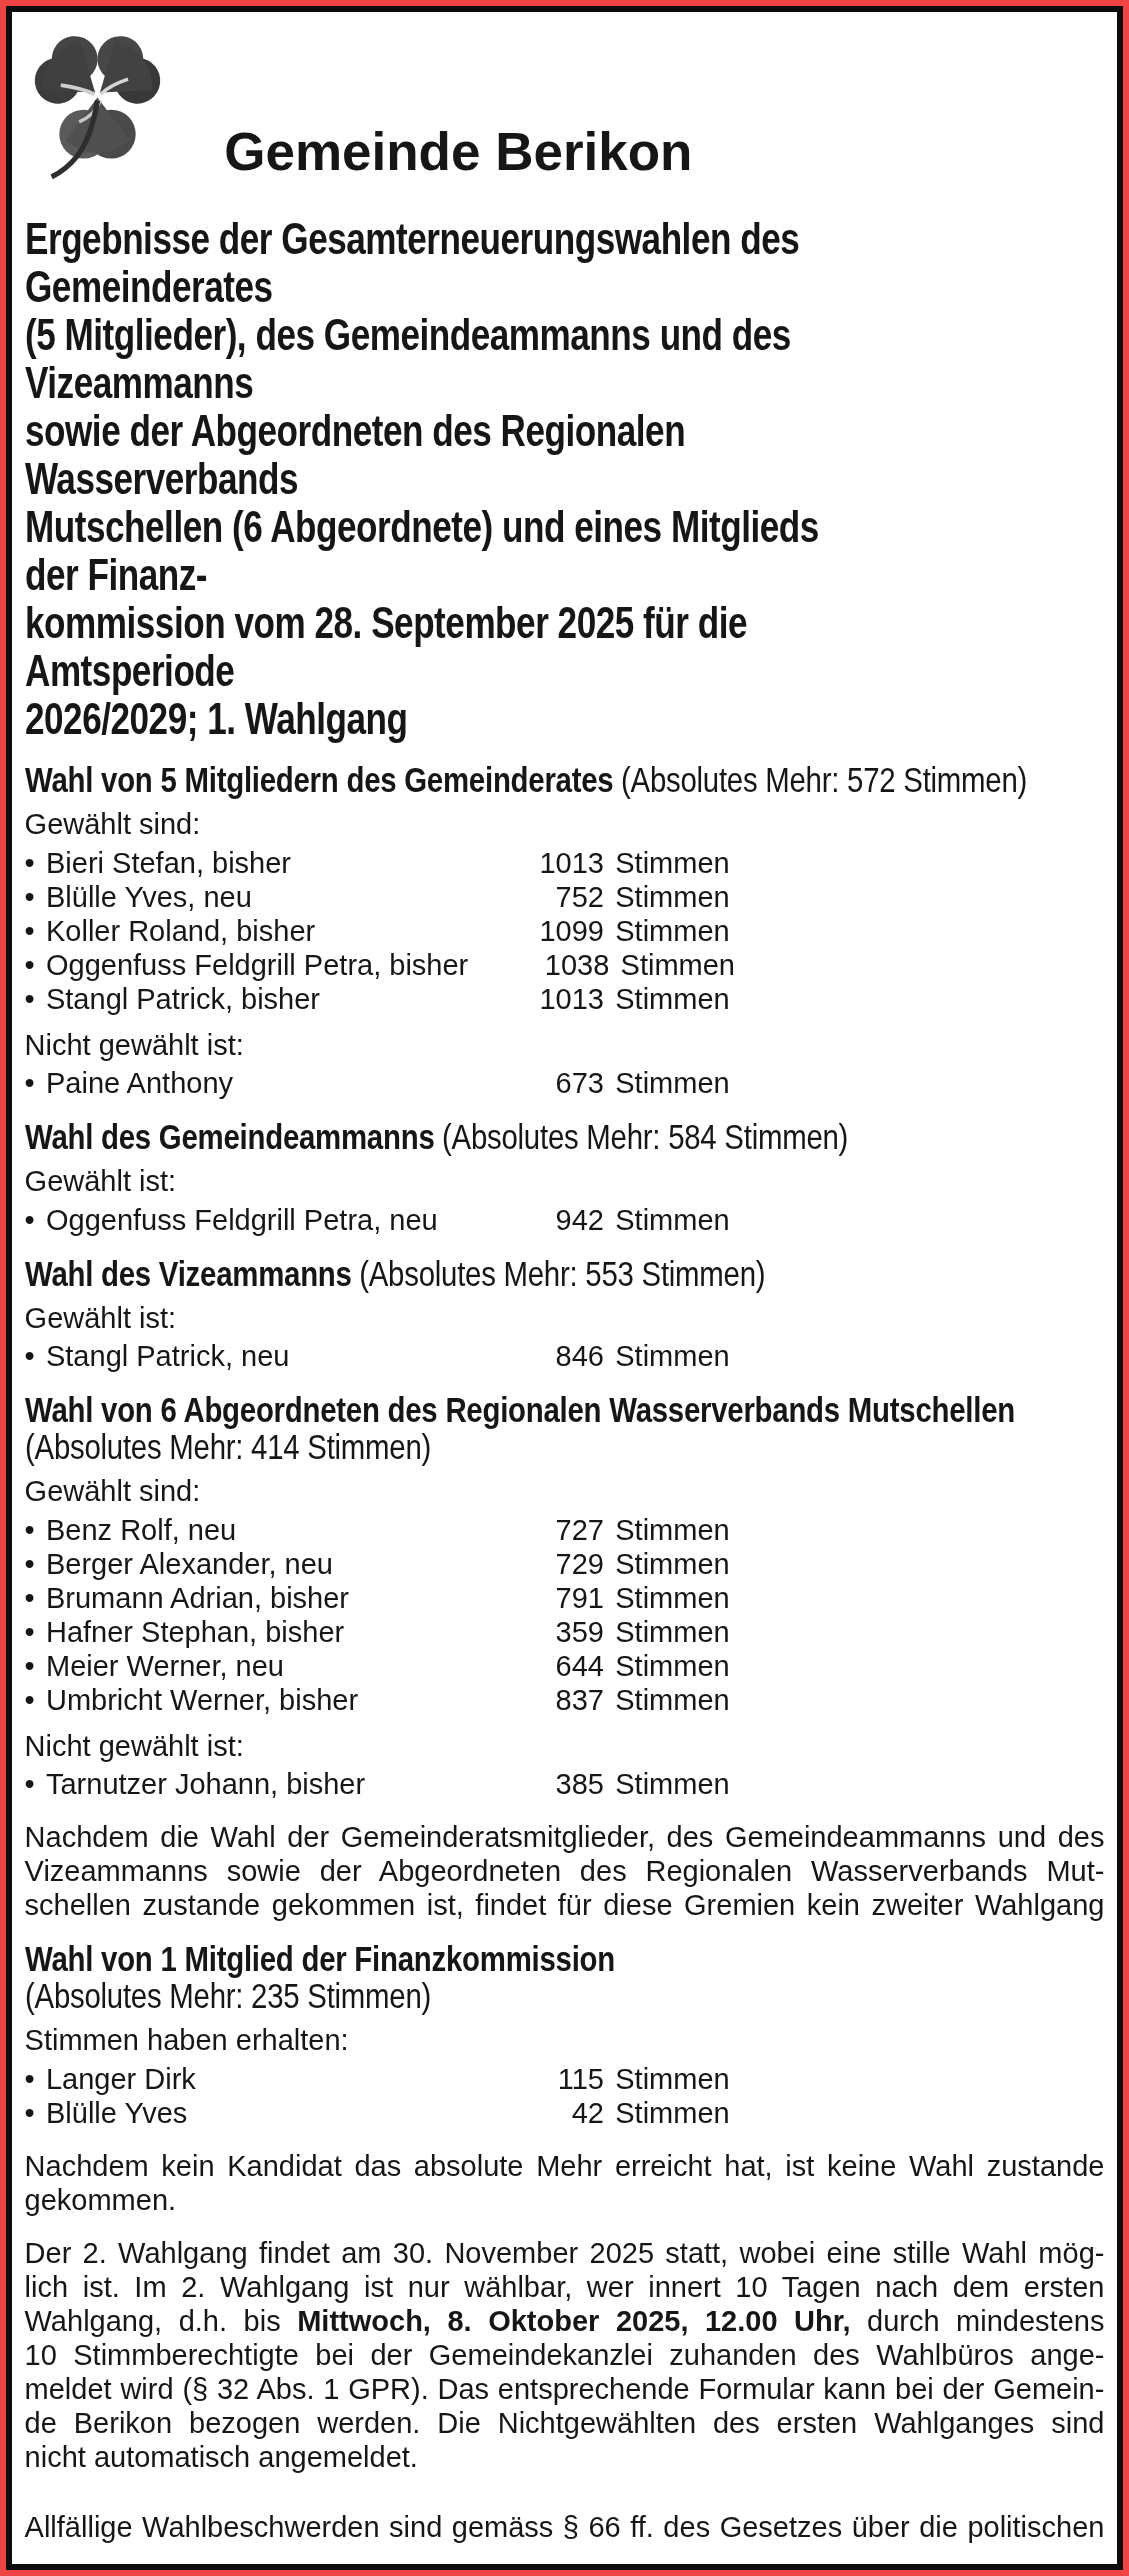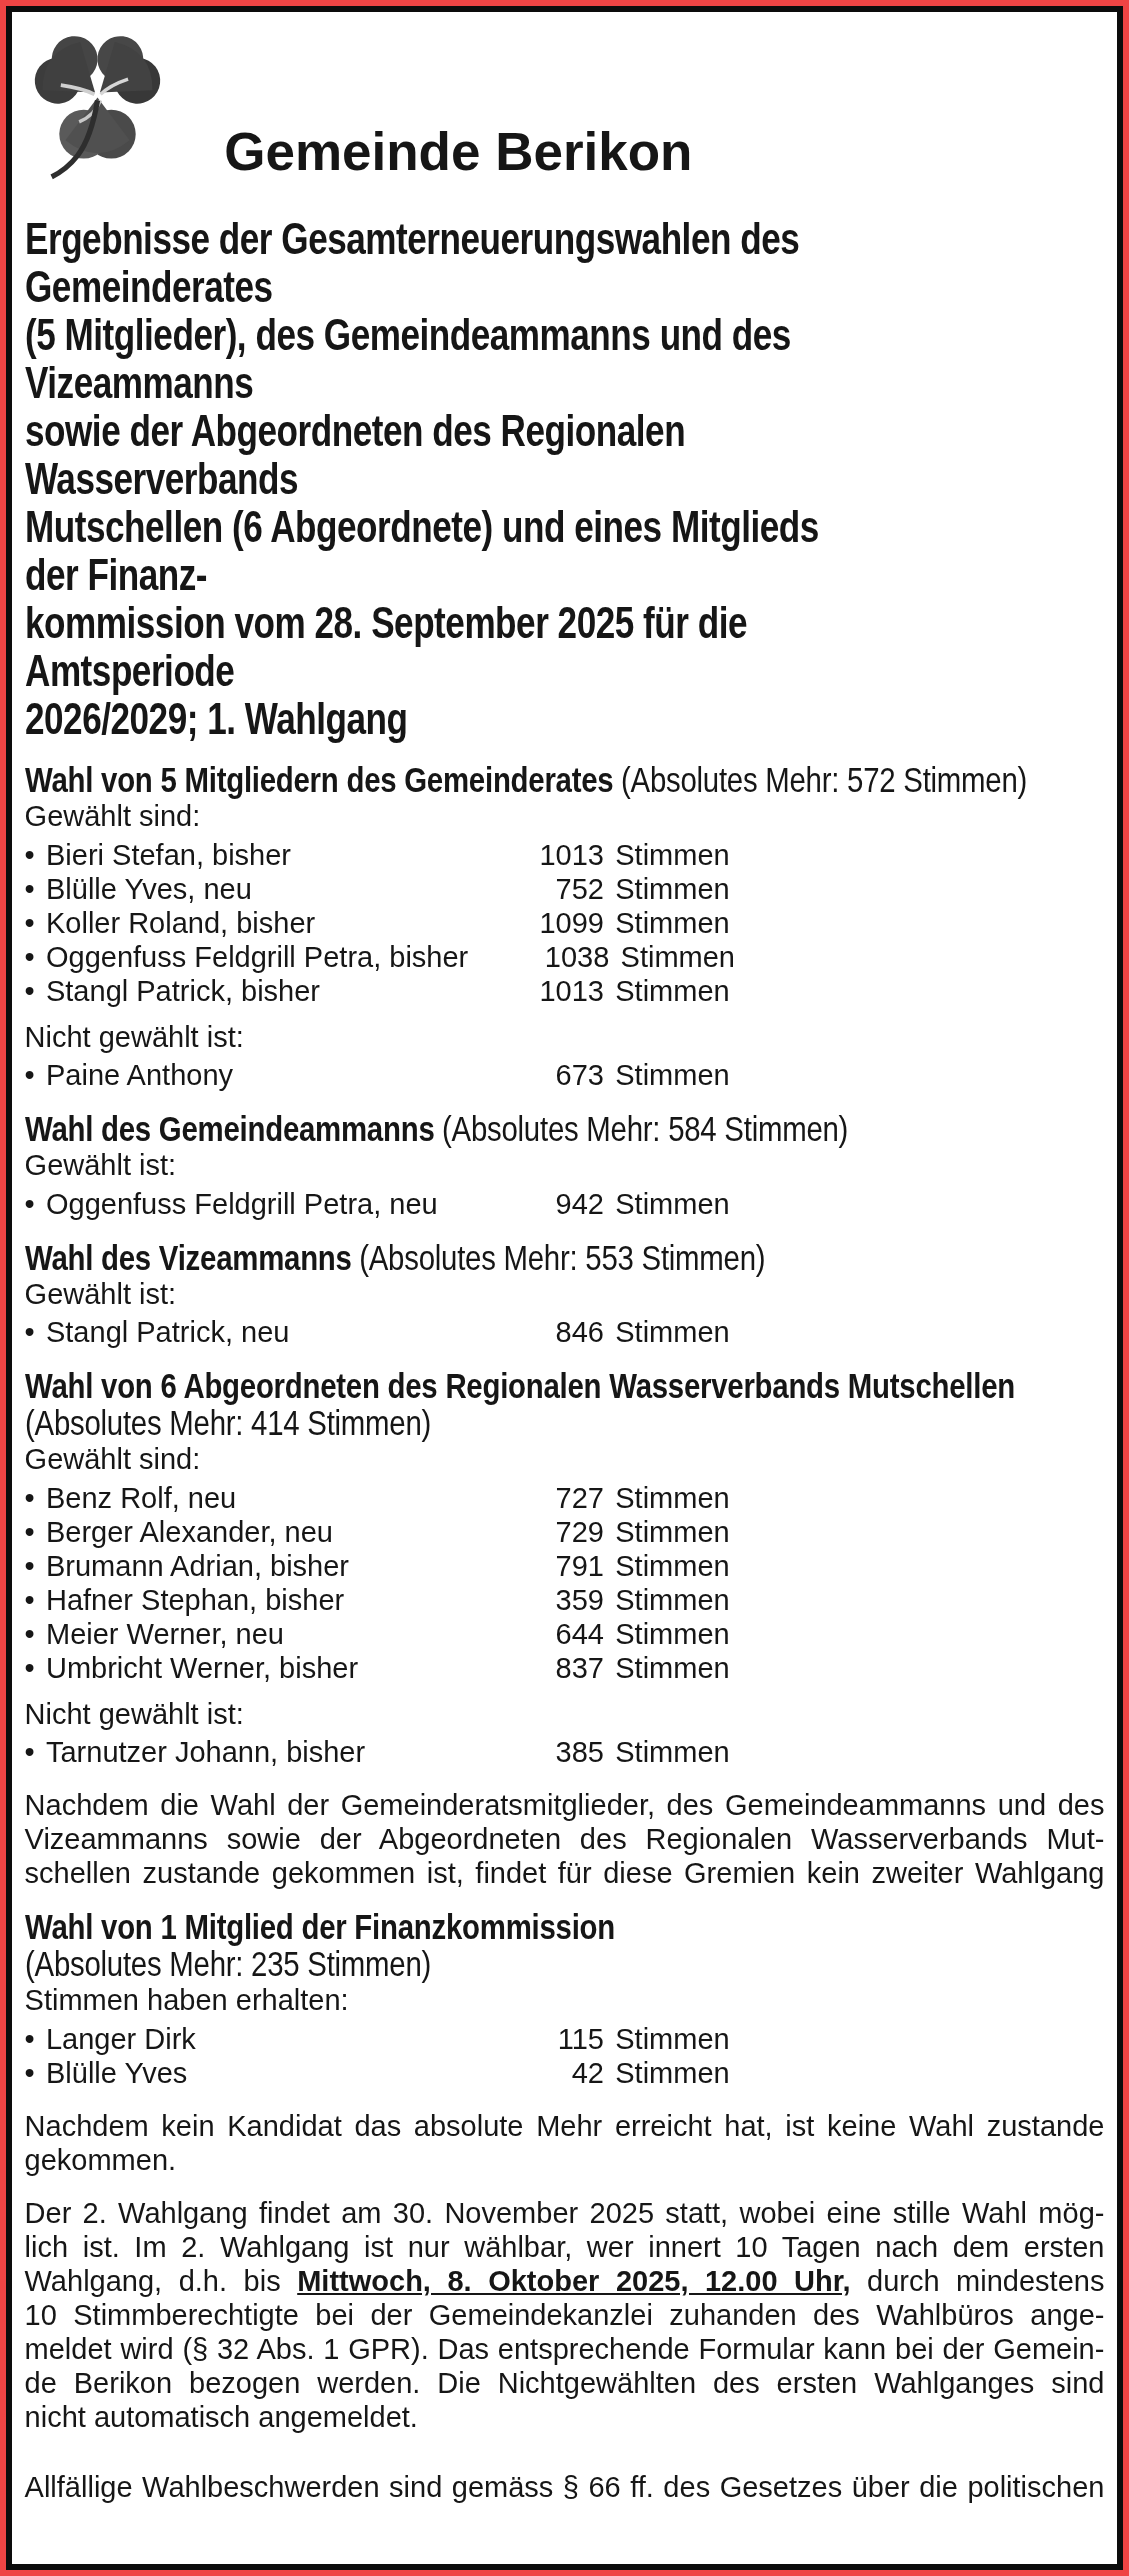--- a/index.html
+++ b/index.html
@@ -41,34 +41,34 @@
   .shead{
     margin-top:18px;
     font-size:35px;line-height:37px;font-weight:700;
     white-space:nowrap;
     transform:scaleX(0.84);transform-origin:0 0;
     letter-spacing:-0.3px;
   }
   .shead .r{font-weight:400;margin-left:9px;}
   .shead .r2{font-weight:400;display:block;margin-left:0;}
   
-  .plabel{margin-top:1px;font-size:29px;line-height:34px;}
+  .plabel{margin-top:9px;font-size:29px;line-height:34px;}
   .plabel.after-list{margin-top:12px;}
   .clist{margin-top:4.5px;}
   .crow{display:flex;align-items:baseline;height:34px;font-size:29px;line-height:34px;}
   .bullet{flex:0 0 21.4px;}
   .cname{flex:0 0 417px;white-space:nowrap;overflow:visible;}
   .votes{flex:0 0 141px;text-align:right;white-space:nowrap;}
   .unit{margin-left:11.3px;white-space:nowrap;text-align:center;}
   
   .para{margin-top:19px;font-size:29px;line-height:34px;}
   .para.big-gap{margin-top:36px;}
   .jline{text-align:justify;text-align-last:justify;}
   .jline.jlast{text-align:left;text-align-last:left;}
-  .jline .b{font-weight:700;text-decoration:underline;}
+  .jline .b{font-weight:700;}
 </style>
 </head>
 <body>
 
 <div class="page">
   <div class="frame">
 
     <div class="header">
       <svg class="logo" viewBox="0 0 100 106" xmlns="http://www.w3.org/2000/svg">
         <g transform="translate(50,48)">

